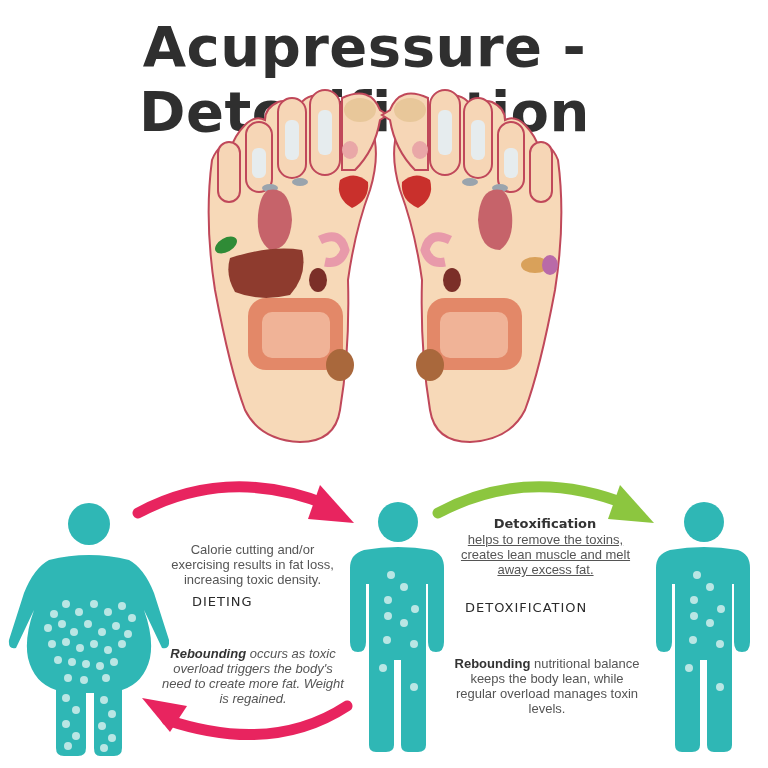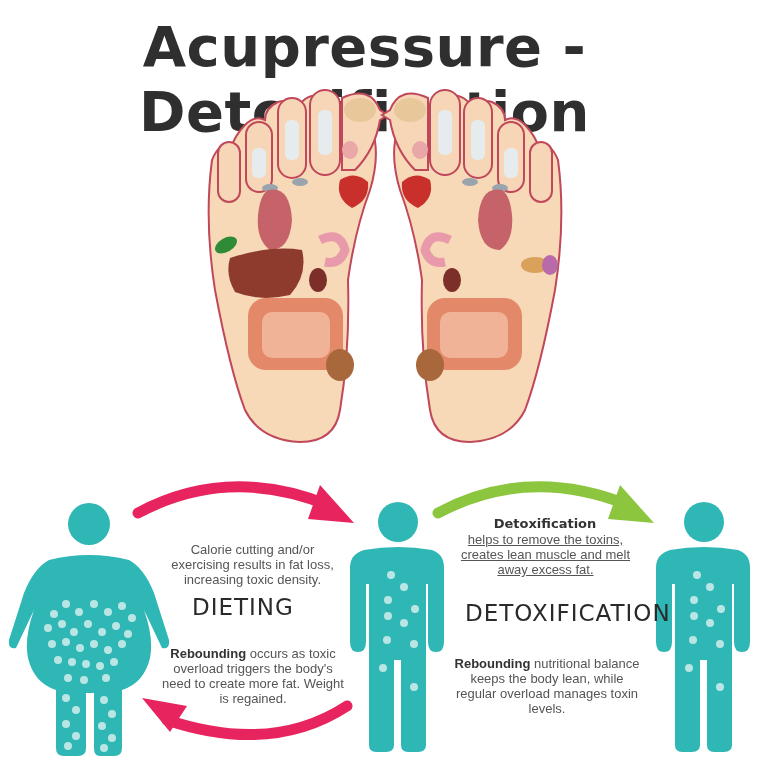--- a/index.html
+++ b/index.html
@@ -6,21 +6,21 @@
   body { width: 768px; height: 768px; position: relative; overflow: hidden; font-family: "Liberation Sans", sans-serif; }
   .title {
     position: absolute; left: 4px; top: 14px; width: 721px; text-align: center;
     font-family: "DejaVu Sans", sans-serif; font-weight: bold; font-size: 56px;
     color: #2f2f2f; letter-spacing: 0.5px;
   }
   .feet { position: absolute; left: 190px; top: 80px; width: 390px; height: 370px; }
   .abs { position: absolute; }
   .txt { position: absolute; text-align: center; color: #555555; font-size: 13px; line-height: 15px; }
   .txt b { color: #333333; }
-  .label { position: absolute; font-family: "DejaVu Sans", sans-serif; font-size: 23px; color: #2a2a2a; letter-spacing: 1px; }
+  .label { position: absolute; font-family: "DejaVu Sans", sans-serif; font-size: 13px; color: #2a2a2a; letter-spacing: 1px; }
   .heading { position: absolute; font-family: "DejaVu Sans", sans-serif; font-size: 13px; color: #333; font-weight: bold; text-align:center; }
   svg { display: block; }
 </style>
 </head>
 <body>
 
 <div class="title">Acupressure - Detoxification</div>
 
 <div class="feet">
   <svg width="390" height="370" viewBox="0 0 390 370">
@@ -191,18 +191,18 @@
 
 <div class="abs" style="left:428px; top:475px;">
   <svg width="232" height="55" viewBox="0 0 232 55">
     <path d="M10 38 Q100 -10 200 30" stroke="#8cc63f" stroke-width="11" fill="none" stroke-linecap="round"></path>
     <path d="M192 10 L226 48 L180 44 Z" fill="#8cc63f"></path>
   </svg>
 </div>
 
 <div class="txt" style="left:160px; top:533px; width:185px;margin-top:9px;">Calorie cutting and/or exercising results in fat loss, increasing toxic density.</div>
 <div class="label" style="left:192px; top:594px;">DIETING</div>
-<div class="txt" style="left:158px; top:646px; width:190px;"><b>Rebounding</b><span> occurs as toxic overload triggers the body's need to create more fat. Weight is regained.</span></div>
+<div class="txt" style="left:158px; top:646px; width:190px;font-style:italic;"><b>Rebounding</b><span> occurs as toxic overload triggers the body's need to create more fat. Weight is regained.</span></div>
 
 <div class="heading" style="left:470px; top:516px; width:150px;">Detoxification</div>
 <div class="txt" style="left:458px; top:532px; width:175px;text-decoration:underline;">helps to remove the toxins, creates lean muscle and melt away excess fat.</div>
 <div class="label" style="left:465px; top:600px;">DETOXIFICATION</div>
 <div class="txt" style="left:452px; top:656px; width:190px;"><b>Rebounding</b><span> nutritional balance keeps the body lean, while regular overload manages toxin levels.</span></div>
 
 </body></html>

